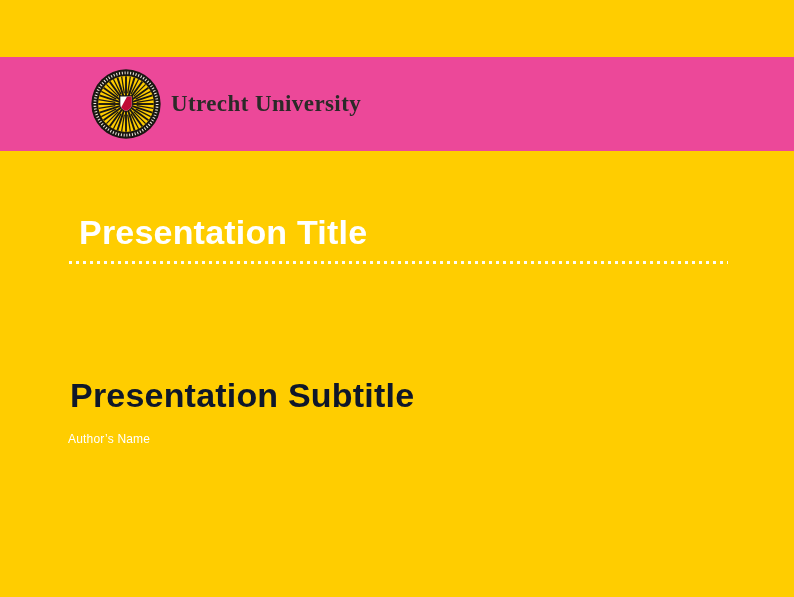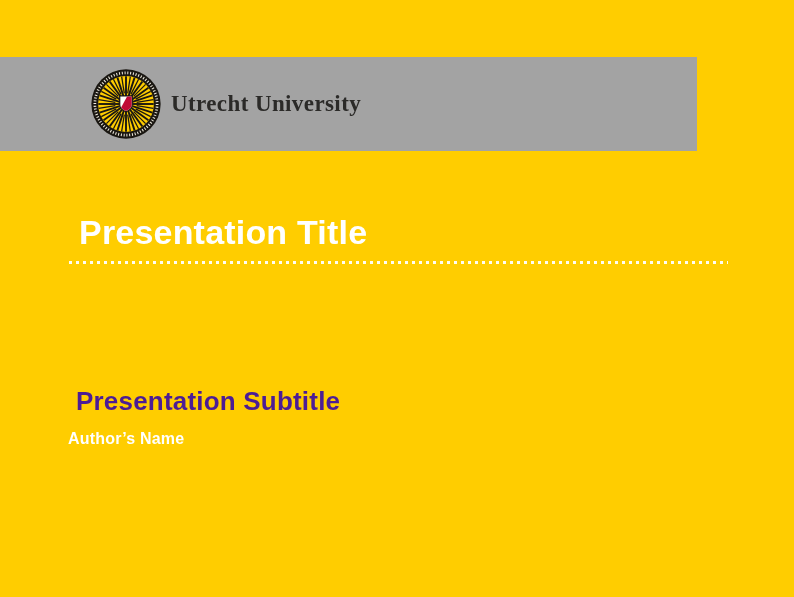--- a/index.html
+++ b/index.html
@@ -18,22 +18,22 @@
   .band-top {
     position: absolute;
     left: 0; top: 0;
     width: 794px; height: 57px;
     background: #FFCD00;
   }
 
   .band-logo {
     position: absolute;
     left: 0; top: 57px;
-    width: 697px; height: 94px;
-    background: #a3a3a3;
+    width: 794px; height: 94px;
+    background: #ec4899;
     display: flex;
     align-items: center;
     padding-left: 90px;
   }
 
   .seal { width: 72px; height: 72px; flex: 0 0 auto; }
 
   .wordmark {
     margin-left: 9px;
     font-family: "Liberation Serif", "DejaVu Serif", serif;
@@ -61,35 +61,35 @@
     width: 661px; height: 7px;
     background-image: radial-gradient(circle, rgba(255,255,255,0.95) 1.6px, rgba(255,255,255,0) 1.9px);
     background-size: 7px 7px;
     background-position: 0 0;
     background-repeat: repeat-x;
   }
 
   .subtitle {
     position: absolute;
     left: 68px; top: 377px;
-    margin: 8px;
-    font-size: 26px;
+    margin: 2px;
+    font-size: 34px;
     line-height: 32px;
     font-weight: 700;
-    color: #4c1d95;
+    color: #0f172a;
     letter-spacing: 0.2px;
   }
 
   .author {
     position: absolute;
     left: 68px; top: 426px;
     margin: 0;
-    font-size: 16px;
+    font-size: 12px;
     line-height: 26px;
-    font-weight: 700;
+    font-weight: 400;
     color: #FFFFFF;
     letter-spacing: 0.2px;
   }
 </style>
 </head>
 <body>
 
 <div class="slide">
 
   <div class="band-top"></div>

